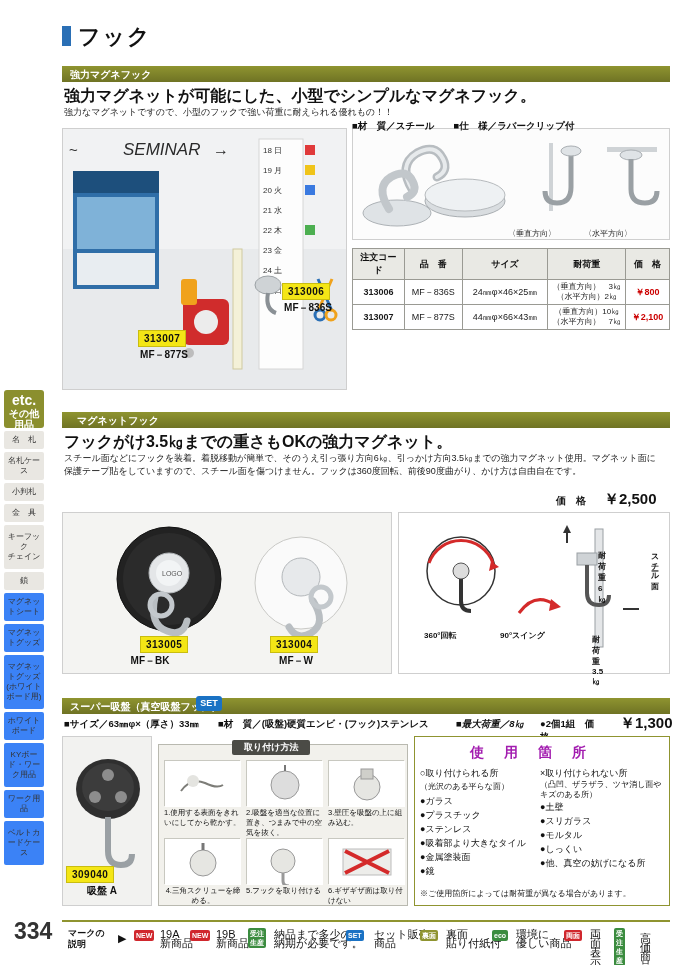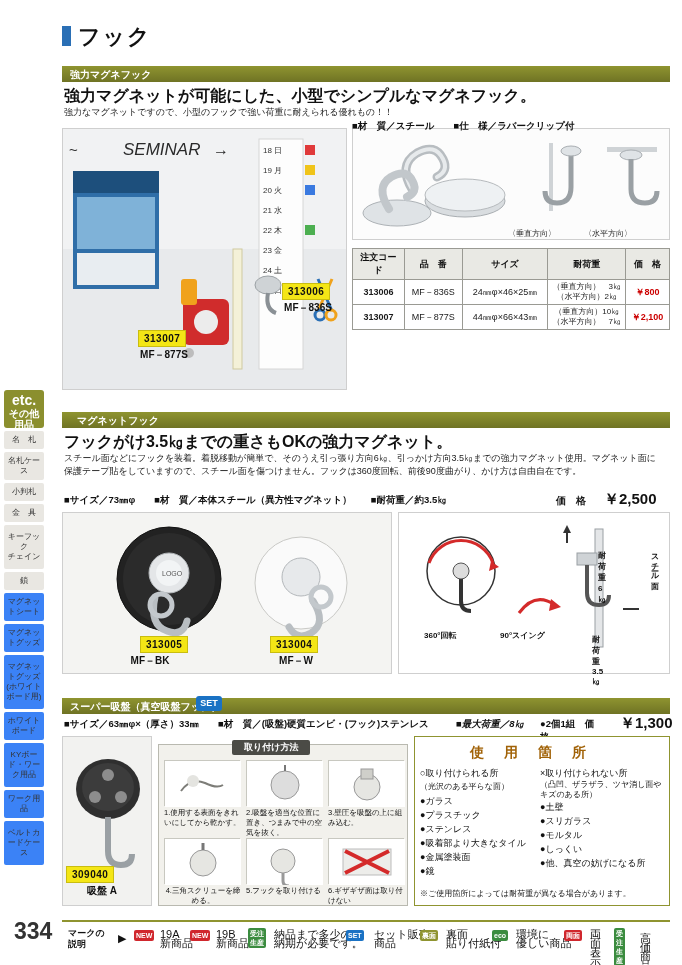--- a/index.html
+++ b/index.html
@@ -112,21 +112,21 @@
     background: #1a72c4; color: #fff; font-size: 9px; font-weight: bold;
     text-align: center; line-height: 15px;
   }
 
   
   .usage-box {
     position: absolute; border: 1px solid #8f9430; background: #fff;
   }
   .usage-title {
     position: absolute; font-size: 14px; font-weight: bold;
-    letter-spacing: 3px; color: #a16207;
+    letter-spacing: 3px; color: #a21caf;
   }
   .usage-col { position: absolute; font-size: 9px; line-height: 14px; color:#111;}
   .usage-note { position: absolute; font-size: 8px; color:#111; }
 
   
   .steps-box {
     position: absolute; border: 1px solid #b9b9b0; background: #f2f1ec;
   }
   .steps-title {
     position: absolute; background: #4b4b46; color: #fff;
@@ -313,21 +313,20 @@
         <td class="price">￥2,100</td>
       </tr>
     </tbody>
   </table>
 
   <div class="band" style="left:62px; top:412px; width:608px;padding-left:15px;">
     <span>マグネットフック</span>
   </div>
   <div class="sec-head" style="left:64px; top:432px;">フックがけ3.5㎏までの重さもOKの強力マグネット。</div>
   <div class="sec-sub" style="left:64px; top:452px; width:600px;">スチール面などにフックを装着。着脱移動が簡単で、そのうえ引っ張り方向6㎏、引っかけ方向3.5㎏までの強力マグネット使用。マグネット面に保護テープ貼をしていますので、スチール面を傷つけません。フックは360度回転、前後90度曲がり、かけ方は自由自在です。</div>
-  <div class="spec-line" style="left:64px; top:494px;">■サイズ／73㎜φ　　■材　質／本体スチール（異方性マグネット）　　■耐荷重／約3.5㎏</div>
   <div class="price-label" style="left:556px; top:494px;">価　格</div>
   <div class="price-big" style="left:604px; top:490px;">￥2,500</div>
 
   <div class="photo ph-gray" style="left:62px; top:512px; width:330px; height:162px;">
     <svg width="330" height="162" viewBox="0 0 330 162">
       <rect width="330" height="162" fill="#f4f4f2"></rect>
 
       <circle cx="106" cy="66" r="52" fill="#222" stroke="#111"></circle>
       <circle cx="106" cy="66" r="46" fill="#2b2b2b"></circle>
       <circle cx="106" cy="60" r="20" fill="#e4e6e8" stroke="#b3b7ba"></circle>

